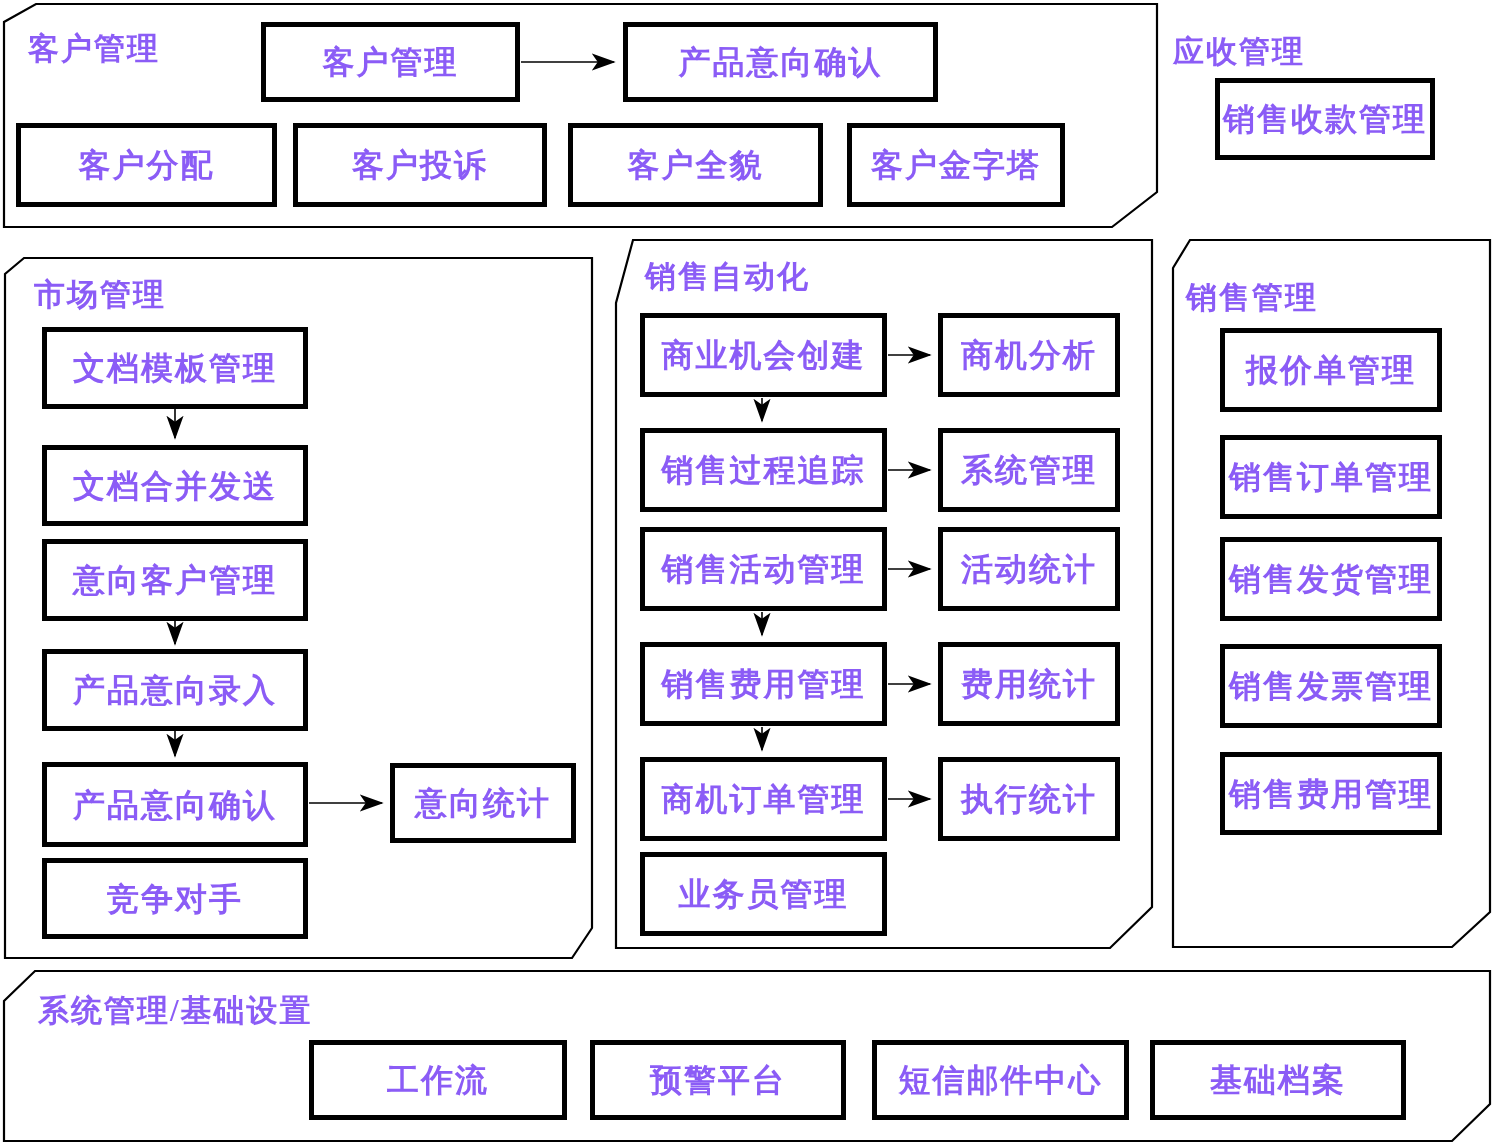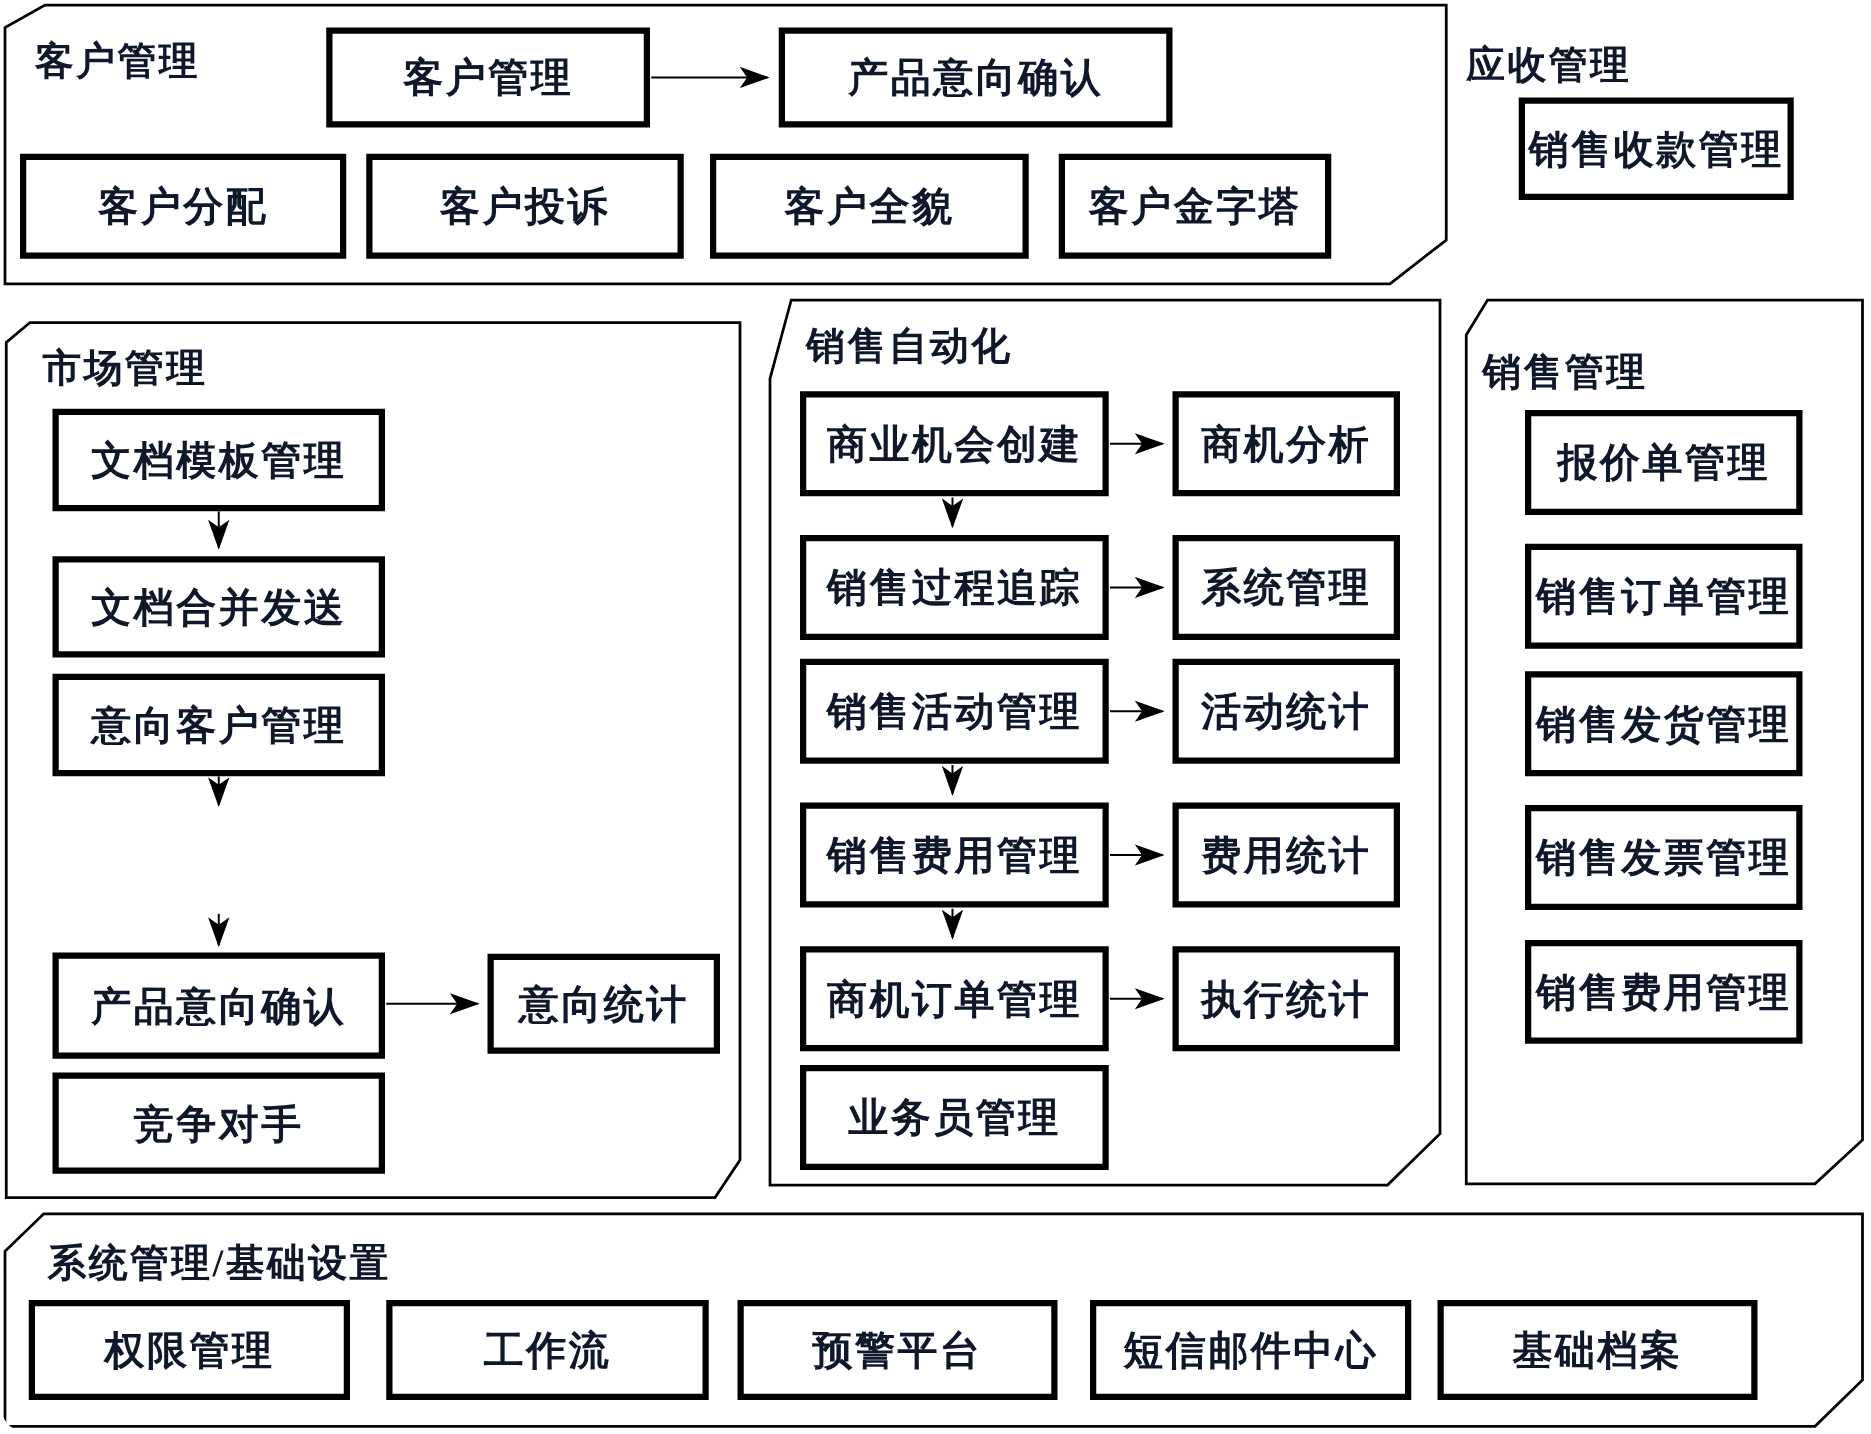--- a/index.html
+++ b/index.html
@@ -1,23 +1,22 @@
 <!DOCTYPE html>
 <html><head>
 <meta charset="utf-8">
 <style>
   html,body{margin:0;padding:0;background:#ffffff;}
   .canvas{
     position:relative;
     width:1497px;height:1147px;
     background:#ffffff;
     font-family:"Liberation Serif","DejaVu Serif",serif;
-    color:#0f172a;
+    color:#8b5cf6;
     overflow:hidden;
-    border-radius:24px;
   }
   .connector-layer{
     position:absolute;left:0;top:0;width:1497px;height:1147px;z-index:1;
   }
   .section-title{
     position:absolute;z-index:3;
     font-size:31px;font-weight:700;letter-spacing:2px;
     white-space:nowrap;line-height:1.1;
   }
   .node{
@@ -77,20 +76,21 @@
   <div class="node" style="left:847px;top:123px;width:218px;height:84px;">客户金字塔</div>
 
   <div class="section-title" style="left:1173px;top:35px;">应收管理</div>
   <div class="node" style="left:1215px;top:78px;width:220px;height:82px;">销售收款管理</div>
 
   <div class="section-title" style="left:34px;top:278px;">市场管理</div>
 
   <div class="node" style="left:42px;top:327px;width:266px;height:82px;">文档模板管理</div>
   <div class="node" style="left:42px;top:445px;width:266px;height:81px;">文档合并发送</div>
   <div class="node" style="left:42px;top:539px;width:266px;height:82px;">意向客户管理</div>
+  <div class="node" style="left:42px;top:649px;width:266px;height:82px;">产品意向录入</div>
   <div class="node" style="left:42px;top:762px;width:266px;height:85px;">产品意向确认</div>
   <div class="node" style="left:390px;top:763px;width:186px;height:80px;">意向统计</div>
   <div class="node" style="left:42px;top:858px;width:266px;height:81px;">竞争对手</div>
 
   <div class="section-title" style="left:645px;top:260px;">销售自动化</div>
 
   <div class="node" style="left:640px;top:313px;width:247px;height:84px;">商业机会创建</div>
   <div class="node" style="left:938px;top:313px;width:182px;height:84px;">商机分析</div>
 
   <div class="node" style="left:640px;top:428px;width:247px;height:84px;">销售过程追踪</div>
@@ -110,19 +110,18 @@
   <div class="section-title" style="left:1186px;top:281px;">销售管理</div>
 
   <div class="node" style="left:1220px;top:328px;width:222px;height:84px;">报价单管理</div>
   <div class="node" style="left:1220px;top:435px;width:222px;height:84px;">销售订单管理</div>
   <div class="node" style="left:1220px;top:537px;width:222px;height:84px;">销售发货管理</div>
   <div class="node" style="left:1220px;top:644px;width:222px;height:84px;">销售发票管理</div>
   <div class="node" style="left:1220px;top:752px;width:222px;height:83px;">销售费用管理</div>
 
   <div class="section-title" style="left:38px;top:994px;">系统管理/基础设置</div>
 
-  <div class="node" style="left:23px;top:1040px;width:257px;height:80px;">权限管理</div>
   <div class="node" style="left:309px;top:1040px;width:258px;height:80px;">工作流</div>
   <div class="node" style="left:590px;top:1040px;width:256px;height:80px;">预警平台</div>
   <div class="node" style="left:872px;top:1040px;width:257px;height:80px;text-align:right;">短信邮件中心</div>
   <div class="node" style="left:1150px;top:1040px;width:256px;height:80px;">基础档案</div>
 
 </div>
 
 </body></html>

